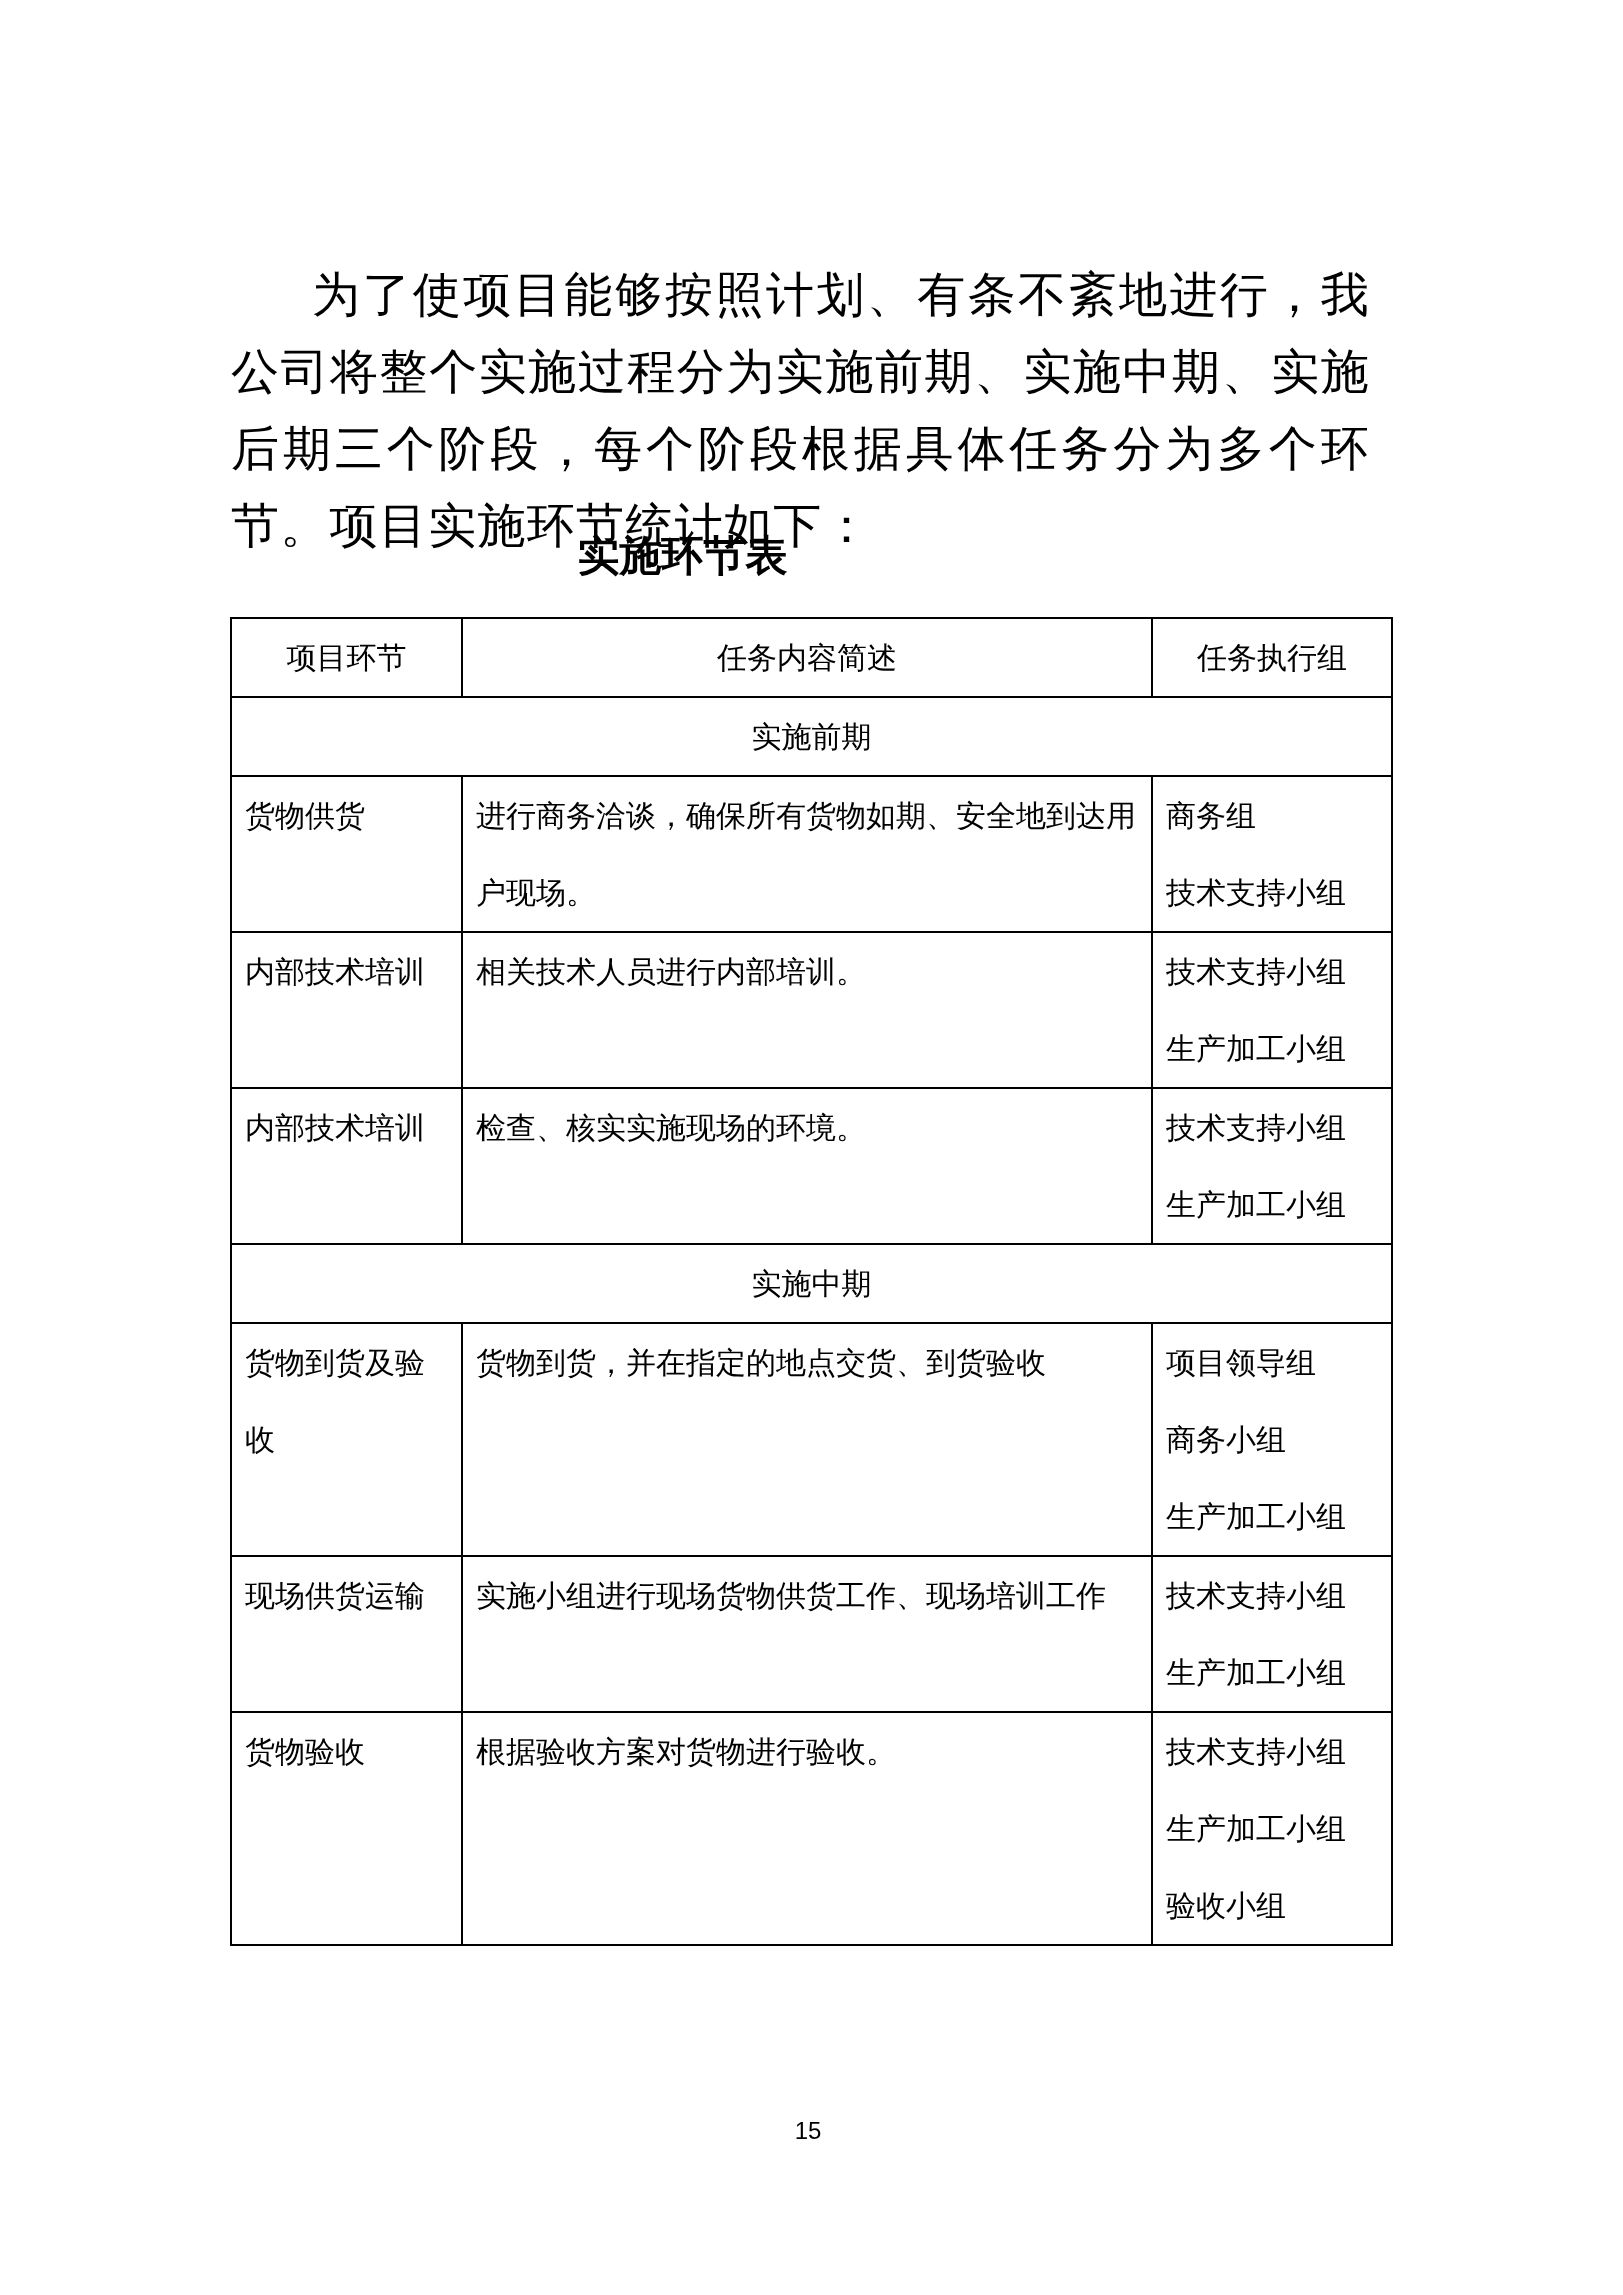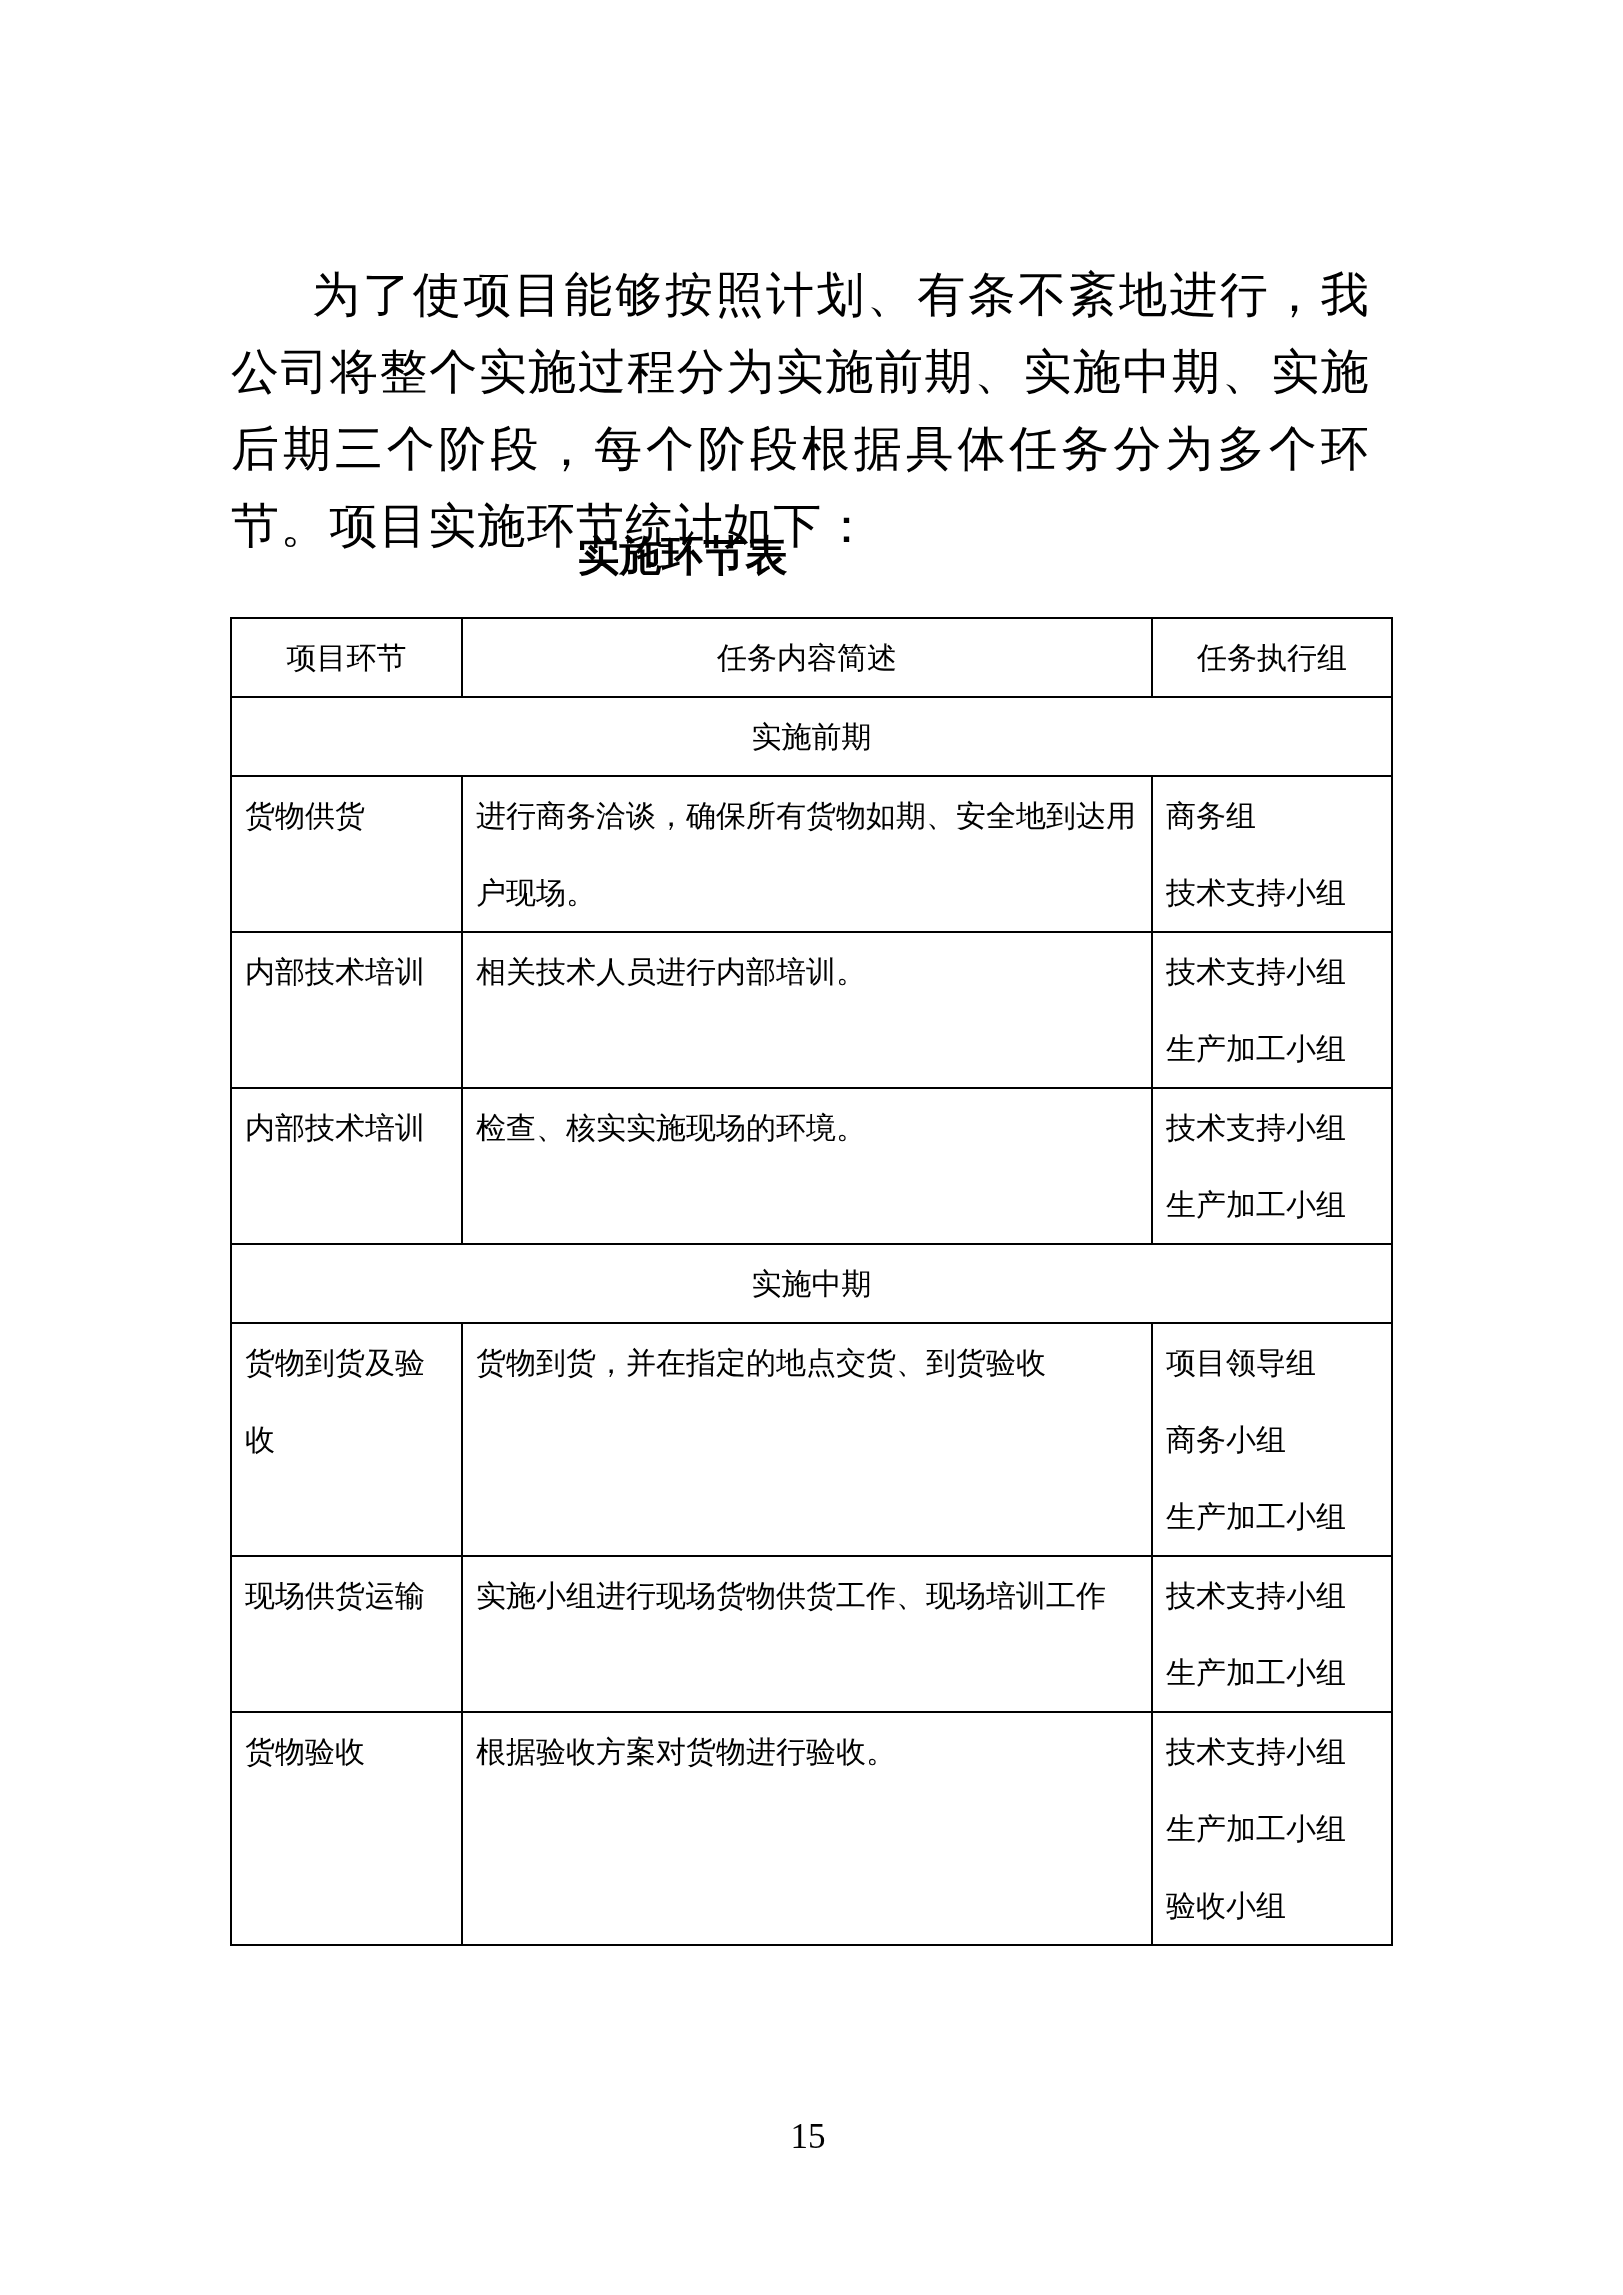--- a/index.html
+++ b/index.html
@@ -30,22 +30,22 @@
   table.impl td, table.impl th {
     border: 2px solid #000; padding: 0 13px; vertical-align: top;
     font-weight: normal; line-height: 77px;
   }
   table.impl th { text-align: center; height: 77px; vertical-align: middle; }
   table.impl td.phase { text-align: center; height: 77px; vertical-align: middle; }
   table.impl td.col-name, table.impl td.col-desc { padding-top: 0; }
   .line { display: block; white-space: nowrap; }
   .pagenum {
     position: absolute; left: 0; width: 1616px; top: 2117px;
-    text-align: center; font-size: 35px;
-    font-family: Liberation Serif, serif;
+    text-align: center; font-size: 24px;
+    font-family: Liberation Sans, sans-serif;
   }
 </style>
 </head>
 <body>
 
 <p class="para">为了使项目能够按照计划、有条不紊地进行，我公司将整个实施过程分为实施前期、实施中期、实施后期三个阶段，每个阶段根据具体任务分为多个环节。项目实施环节统计如下：</p>
 
 <div class="caption">实施环节表</div>
 
 <table class="impl">

